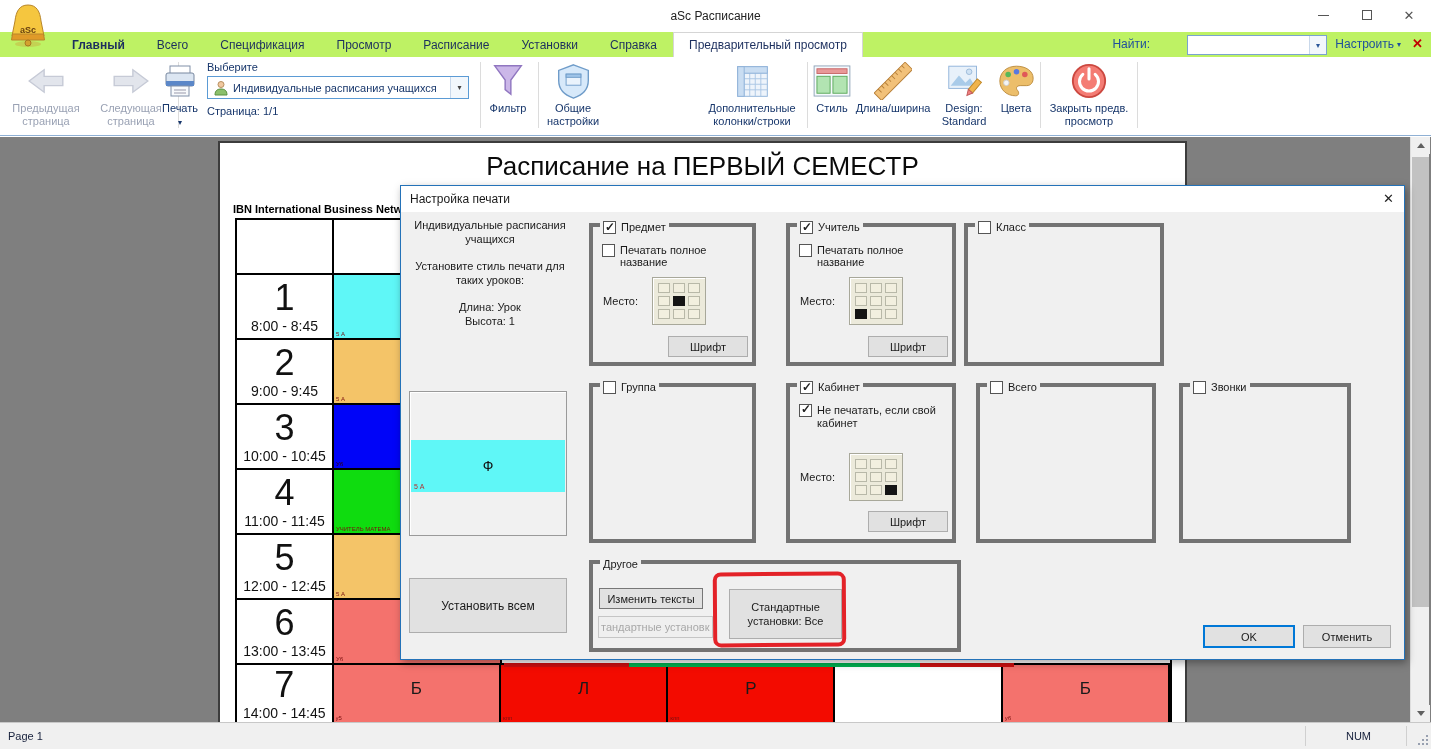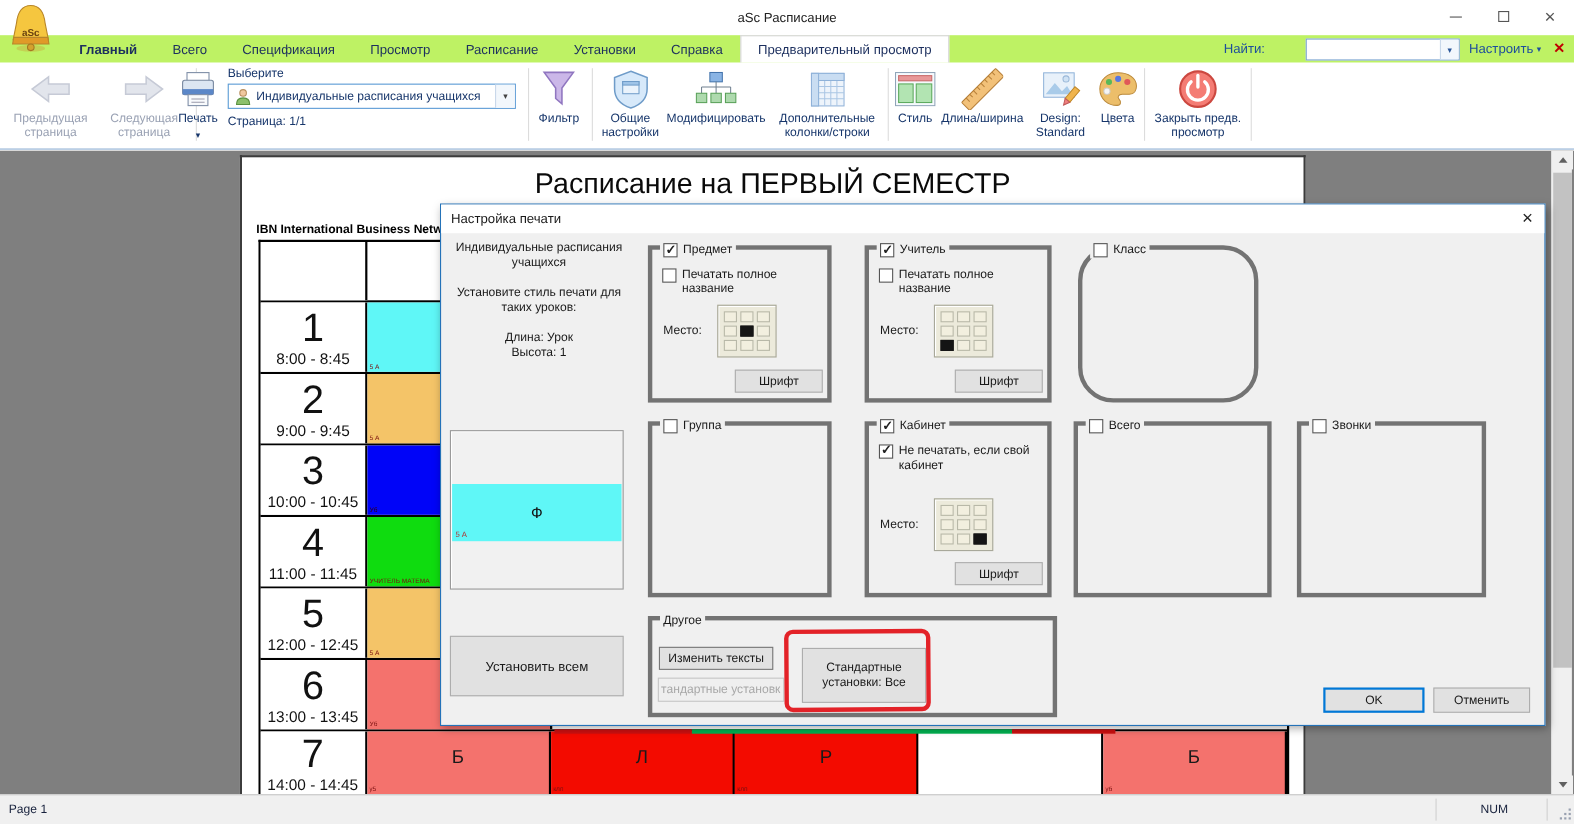--- a/index.html
+++ b/index.html
@@ -228,32 +228,20 @@
       <div class="ic">
         <svg viewBox="0 0 40 40" width="37" height="37">
           <path d="M20 2 L36 8 V19 C36 29 29 35 20 38 C11 35 4 29 4 19 V8 Z" fill="#d7e9fa" stroke="#6f9cc9" stroke-width="1.5"></path>
           <rect x="12" y="12" width="16" height="12" fill="#eaf3fc" stroke="#6f9cc9"></rect>
           <rect x="12" y="12" width="16" height="3.5" fill="#9fc4e8" stroke="#6f9cc9"></rect>
         </svg>
       </div>
       <span>Общие настройки</span>
     </div>
 
-    <div class="titem" style="left:600px;width:102px;">
-      <div class="ic">
-        <svg viewBox="0 0 40 36" width="38" height="34">
-          <rect x="14" y="2" width="12" height="9" fill="#8ab4e4" stroke="#4474ac"></rect>
-          <path d="M20 11 V16 M6 16 H34 M6 16 V22 M20 16 V22 M34 16 V22" stroke="#708090" fill="none"></path>
-          <rect x="1" y="22" width="10" height="9" fill="#aedaae" stroke="#58a058"></rect>
-          <rect x="15" y="22" width="10" height="9" fill="#aedaae" stroke="#58a058"></rect>
-          <rect x="29" y="22" width="10" height="9" fill="#aedaae" stroke="#58a058"></rect>
-        </svg>
-      </div>
-      <span>Модифицировать</span>
-    </div>
 
     <div class="titem" style="left:700px;width:104px;">
       <div class="ic">
         <svg viewBox="0 0 40 40" width="37" height="37">
           <rect x="4" y="4" width="32" height="32" fill="#eef4fb" stroke="#8fb2d9"></rect>
           <path d="M4 11 H36 M4 17 H36 M4 23 H36 M4 29 H36 M11 4 V36 M17 4 V36 M23 4 V36 M29 4 V36" stroke="#aac6e4"></path>
           <rect x="4" y="4" width="32" height="7" fill="#c9ddf2" stroke="#8fb2d9"></rect>
           <rect x="4" y="4" width="7" height="32" fill="#c9ddf2" stroke="#8fb2d9"></rect>
         </svg>
       </div>
@@ -506,21 +494,21 @@
             <i class="pcell"></i>
             <i class="pcell"></i>
             <i class="pcell sel"></i>
             <i class="pcell"></i>
             <i class="pcell"></i>
         </div>
       </div>
       <div class="btn font-btn" style="right:4px;bottom:5px;">Шрифт</div>
     </div>
 
-    <div class="group g1" style="left:579px;width:164px;border-radius:32px;">
+    <div class="group g1" style="left:563px;width:200px;">
       <div class="group-label">
         <span class="cb"></span>
         <span>Класс</span>
       </div>
     </div>
 
     <div class="group g2" style="left:188px;width:167px;">
       <div class="group-label">
         <span class="cb"></span>
         <span>Группа</span>

